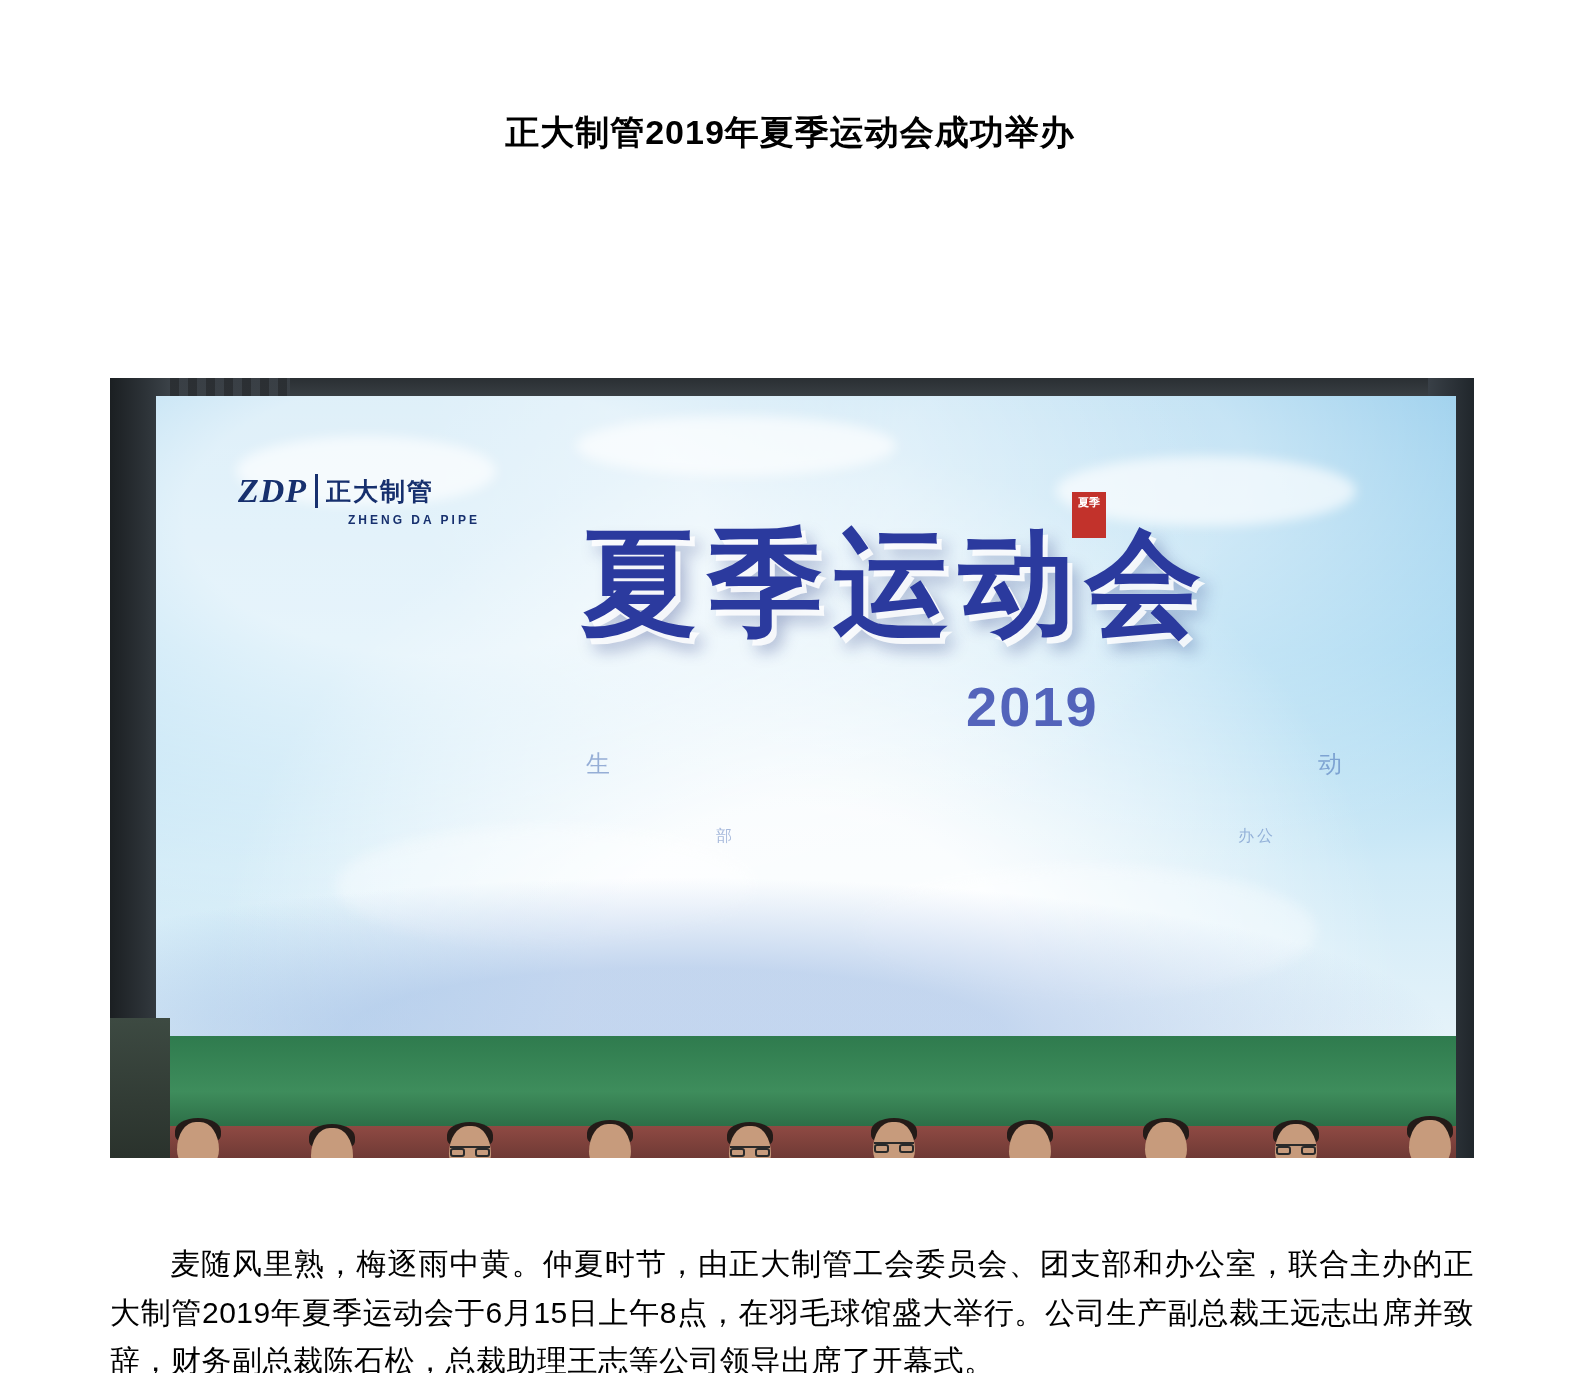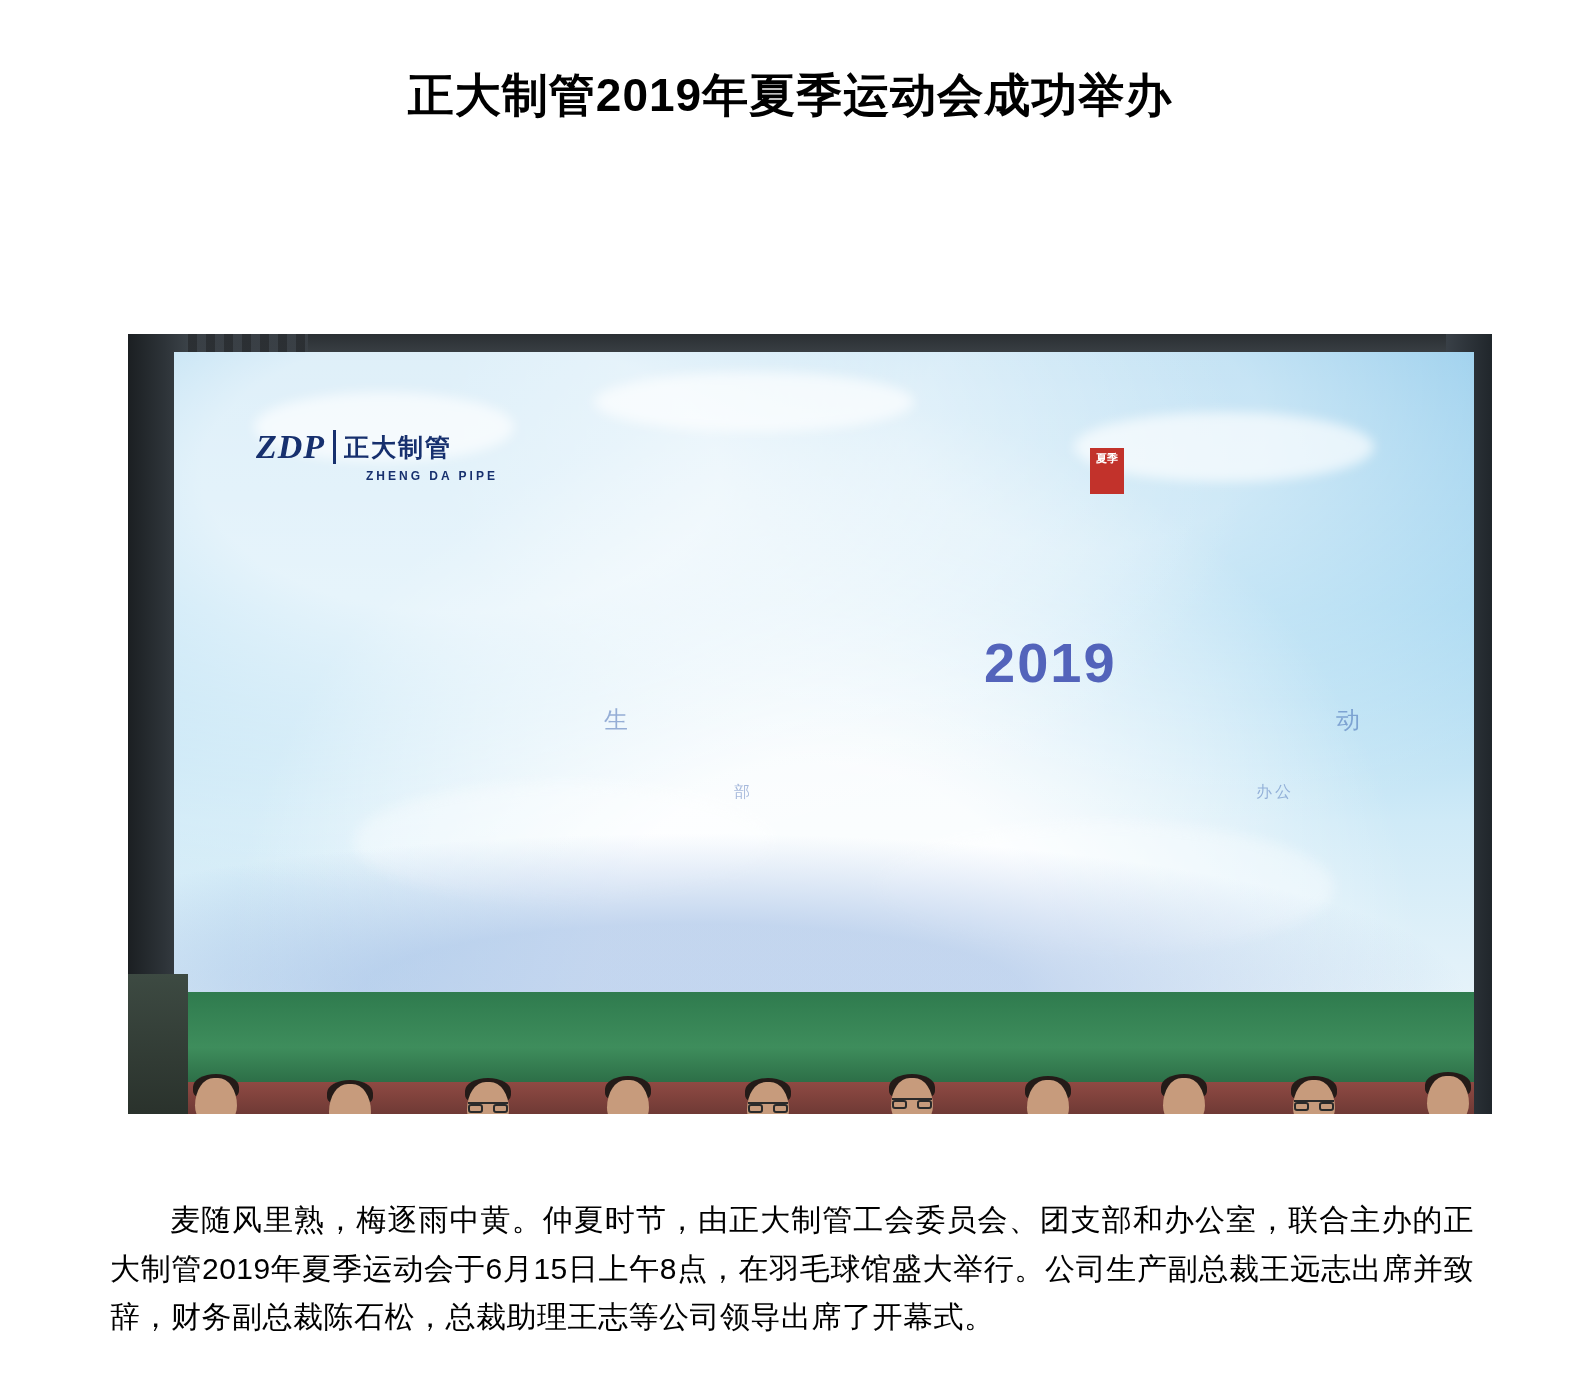--- a/index.html
+++ b/index.html
@@ -16,32 +16,32 @@
     overflow: hidden;
   }
   .page {
     width: 1580px;
     height: 1373px;
     position: relative;
     box-sizing: border-box;
   }
   .article-title {
     text-align: center;
-    font-size: 46px;
+    font-size: 34px;
     font-weight: bold;
     letter-spacing: 1px;
-    margin-top: 68px;
+    margin-top: 112px;
     line-height: 1.2;
     font-family: "Liberation Sans", sans-serif;
   }
 
   
   .photo-wrap {
     position: absolute;
-    left: 128px;
+    left: 110px;
     top: 266px;
     width: 1364px;
     height: 780px;
     overflow: hidden;
     background: #d946ef;
   }
   .photo {
     position: absolute;
     inset: 0;
     overflow: hidden;
@@ -309,20 +309,21 @@
 
         <div class="logo-box">
           <div class="logo-row">
             <span class="logo-zdp">ZDP</span>
             <span class="logo-bar"></span>
             <span class="logo-cn">正大制管</span>
           </div>
           <div class="logo-sub">ZHENG DA PIPE</div>
         </div>
 
+        <div class="banner-title">夏季运动会</div>
         <div class="seal">夏季</div>
         <div class="banner-year">2019</div>
 
         <div class="banner-sub">
           <span>生</span>
           <span>动</span>
         </div>
         <div class="banner-org">
           <span>部</span>
           <span>办公</span>

